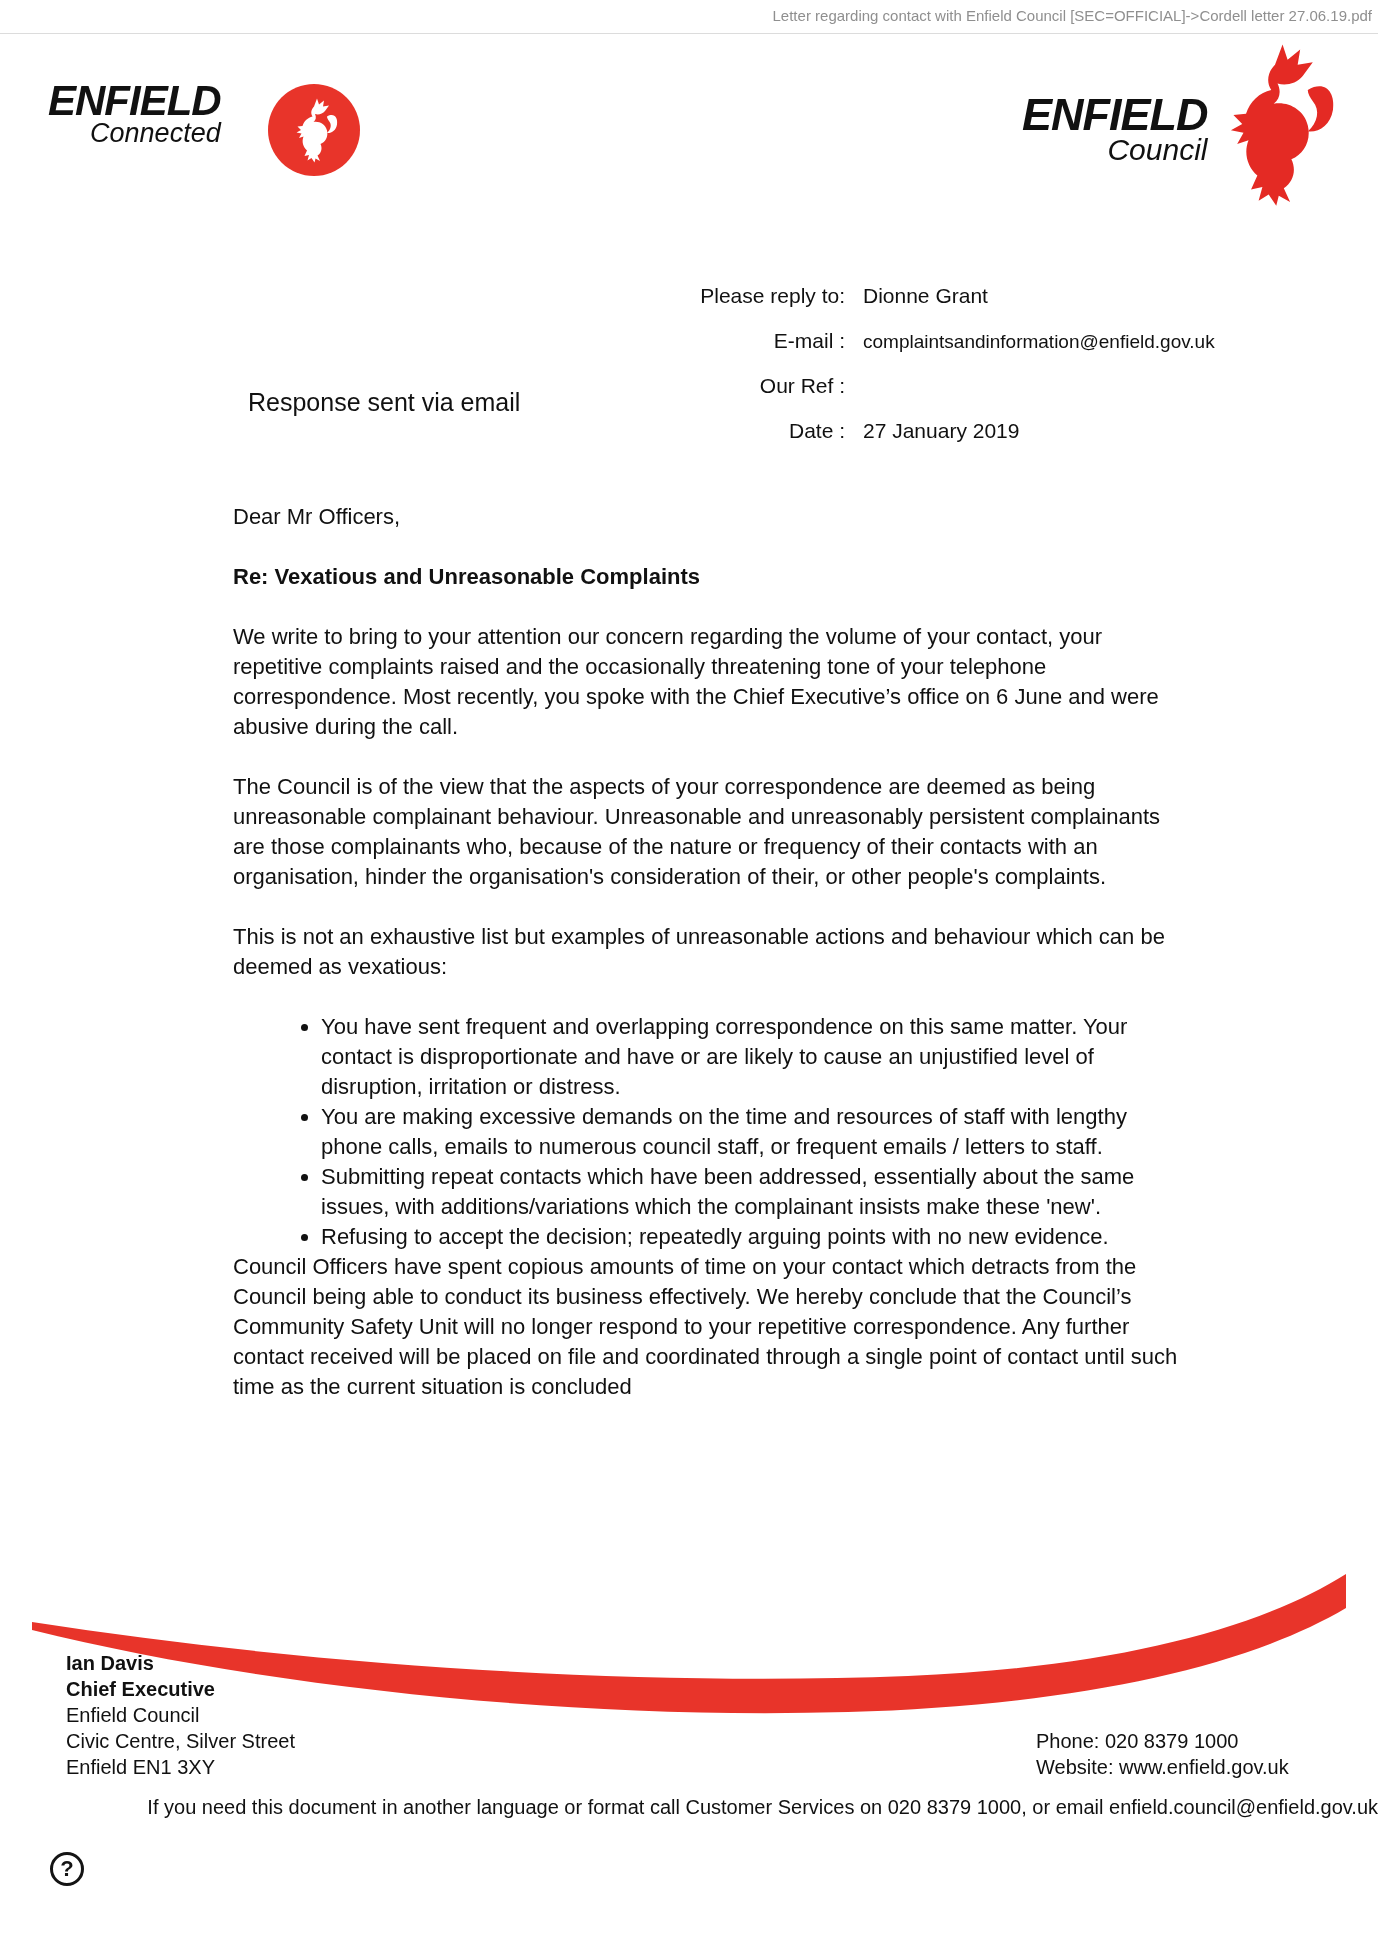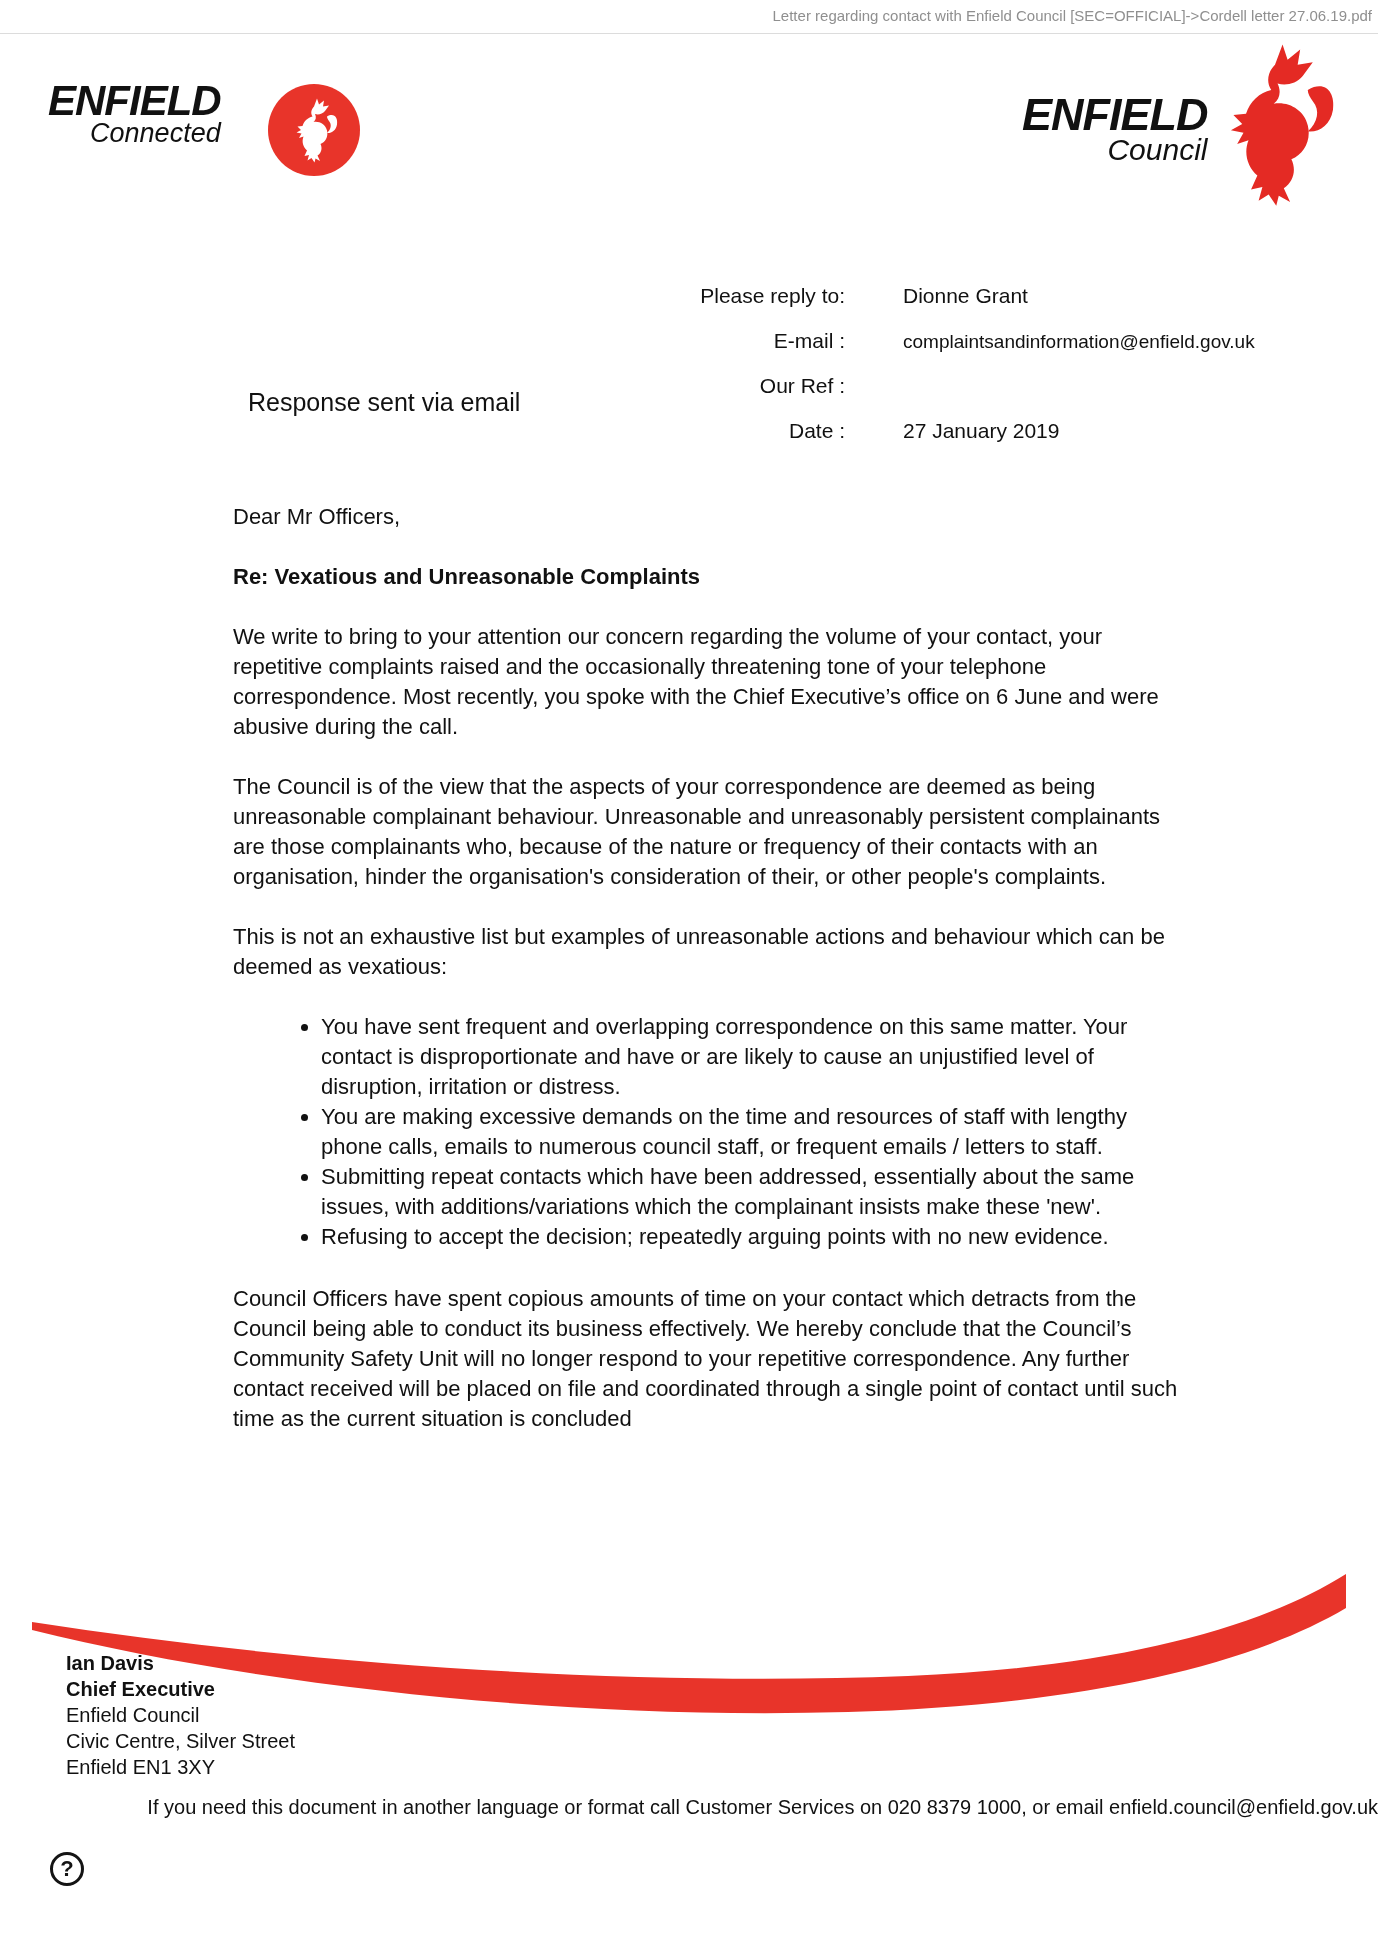--- a/index.html
+++ b/index.html
@@ -20,34 +20,34 @@
   .roundel { position:absolute; left:268px; top:84px; width:92px; height:92px; border-radius:50%;
              display:flex; align-items:center; justify-content:center; }
   .roundel svg { width:50px; height:66px; }
 
   .logo-right { position:absolute; left:1022px; top:92px; }
   .logo-right .name { font-size:45px; font-weight:bold; font-style:italic; letter-spacing:-1px; line-height:1; }
   .logo-right .tag  { font-size:30px; font-style:italic; text-align:right; margin-top:-2px; line-height:1; }
   .beast-right { position:absolute; left:1212px; top:42px; width:126px; height:158px; }
 
   
-  .meta-row { position:absolute; left:560px; width:740px; display:flex; font-size:21px;gap:40px; }
+  .meta-row { position:absolute; left:560px; width:740px; display:flex; font-size:21px; }
   .meta-row .lbl { width:285px; text-align:right; flex:none; }
   .meta-row .val { margin-left:18px; }
   .meta-row.email .val { font-size:19px; padding-top:2px; }
   .delivery-note { position:absolute; left:248px; top:388px; font-size:25px; }
 
   
   .letter { position:absolute; left:233px; top:502px; width:952px; font-size:22px; line-height:30px; }
   .letter p { margin:0 0 30px 0; }
   .letter p.subject { font-weight:bold; }
   .letter p.tight { }
   .letter ul { margin:0; padding-left:88px; }
   .letter li { margin:0; }
-  .letter p.closing { margin-top:32px; margin-bottom:0; }
+  .letter p.closing { margin-bottom:0; }
 
   
   .swoosh { position:absolute; left:28px; top:1568px; width:1322px; height:148px; }
 
   
   .footer-left  { position:absolute; left:66px;   top:1650px; font-size:20px; line-height:26px; }
   .footer-left .b { font-weight:bold; }
   .footer-right { position:absolute; left:1036px; top:1728px; font-size:20px; line-height:26px; }
   .lang-note { position:absolute; left:0; right:0; top:1796px; text-align:right; font-size:20px; }
 
@@ -126,19 +126,23 @@
     <path fill="#e8342a" d="M4 54 C300 100 620 118 880 108 C1080 100 1230 62 1318 6 L1318 40 C1210 104 1030 138 820 144 C540 152 230 118 4 62 Z"></path>
   </svg>
 
   <div class="footer-left">
     <div class="b">Ian Davis</div>
     <div class="b">Chief Executive</div>
     <div>Enfield Council</div>
     <div>Civic Centre, Silver Street</div>
     <div>Enfield EN1 3XY</div>
   </div>
+  <div class="footer-right">
+    <div>Phone: 020 8379 1000</div>
+    <div>Website: www.enfield.gov.uk</div>
+  </div>
   <div class="lang-note">If you need this document in another language or format call Customer Services on 020 8379 1000, or email enfield.council@enfield.gov.uk</div>
 
   <div class="help-badge">
     <span>?</span>
   </div>
 
 </div>
 
 </body></html>

